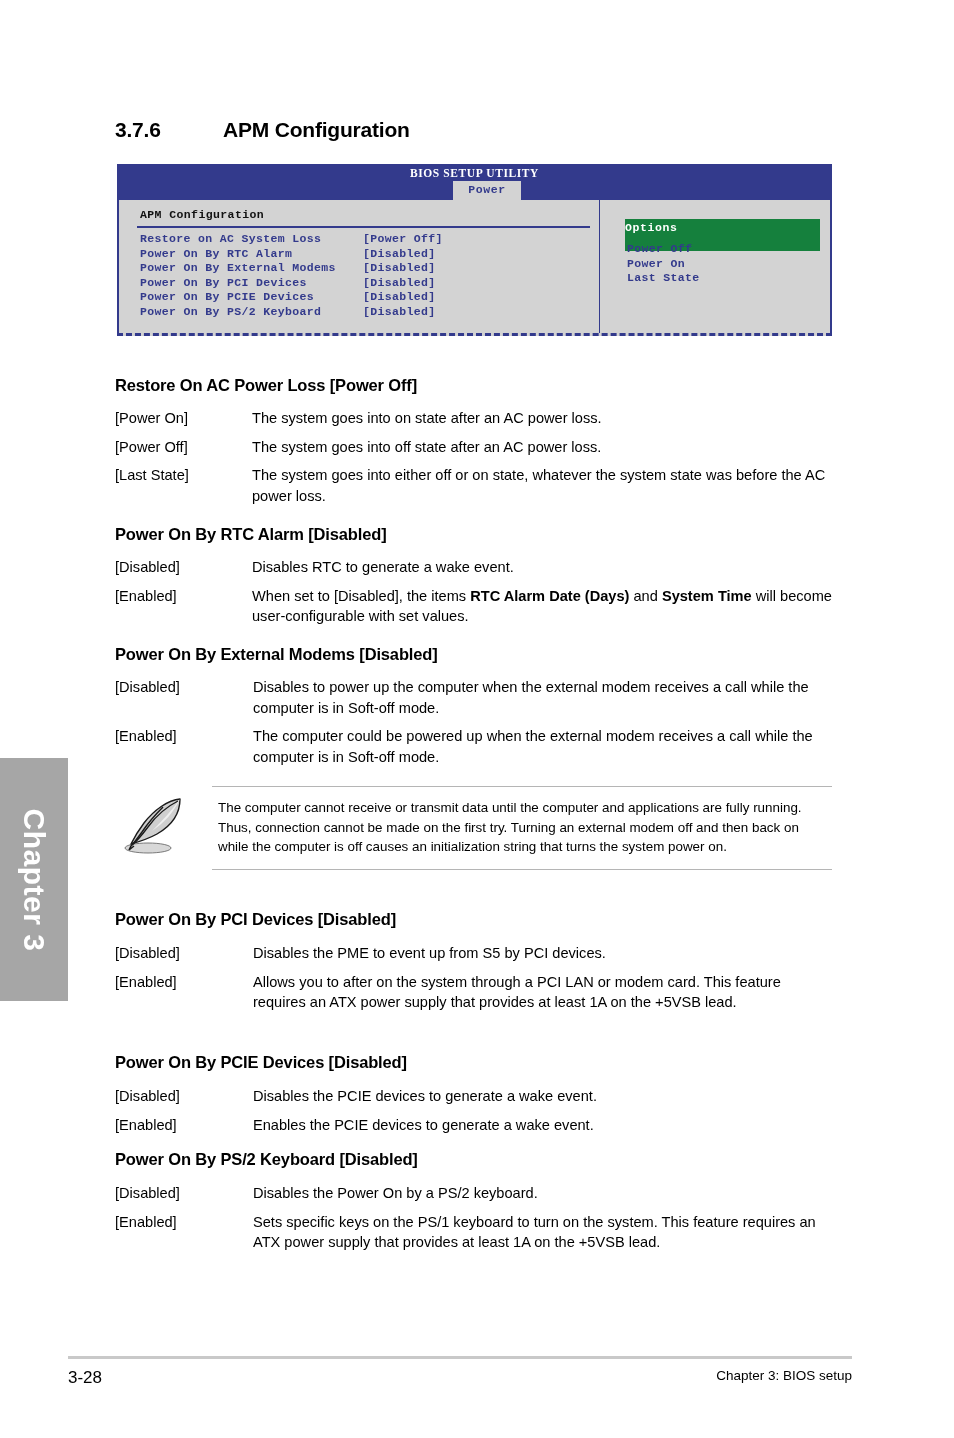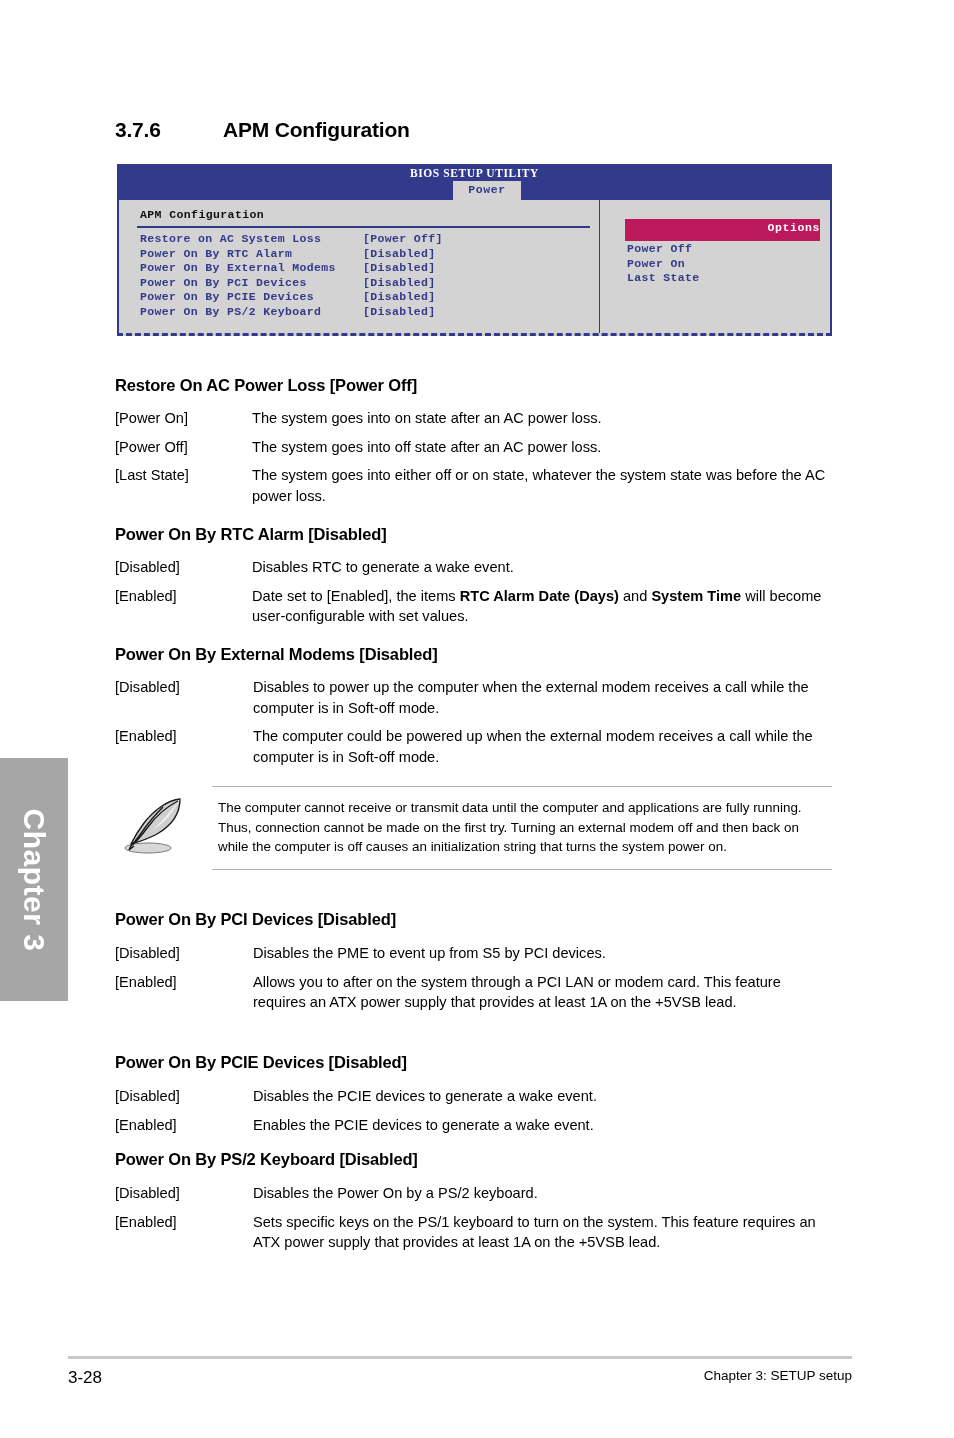--- a/index.html
+++ b/index.html
@@ -154,24 +154,24 @@
   }
   .bios-row .lbl {
     display: inline-block;
     width: 223px;
   }
   .opt-header {
     position: absolute;
     left: 24px;
     top: 19px;
     width: 195px;
-    height: 22px;
-    background: #be185d;
+    height: 32px;
+    background: #15803d;
     color: #ffffff;
-    text-align: right;
+    text-align: left;
     line-height: 18px;
     letter-spacing: 0.6px;
   }
   .opt-list {
     position: absolute;
     left: 26px;
     top: 42px;
     color: #333a8c;
     letter-spacing: 0.35px;
   }
@@ -311,21 +311,21 @@
   </div>
 
   <div class="sub-heading" style="top:525px;">Power On By RTC Alarm [Disabled]</div>
   <div class="dl indent-a" style="top:557px;">
     <div class="dl-row">
       <div class="dl-term">[Disabled]</div>
       <div class="dl-desc">Disables RTC to generate a wake event.</div>
     </div>
     <div class="dl-row">
       <div class="dl-term">[Enabled]</div>
-      <div class="dl-desc"><span>Date set to [Enabled], the items </span><b>RTC Alarm Date (Days)</b><span> and </span><b>System Time</b><span> will become user-configurable with set values.</span></div>
+      <div class="dl-desc"><span>When set to [Disabled], the items </span><b>RTC Alarm Date (Days)</b><span> and </span><b>System Time</b><span> will become user-configurable with set values.</span></div>
     </div>
   </div>
 
   <div class="sub-heading" style="top:645px;">Power On By External Modems [Disabled]</div>
   <div class="dl indent-b" style="top:677px;">
     <div class="dl-row">
       <div class="dl-term">[Disabled]</div>
       <div class="dl-desc">Disables to power up the computer when the external modem receives a call while the computer is in Soft-off mode.</div>
     </div>
     <div class="dl-row">
@@ -379,15 +379,15 @@
       <div class="dl-desc">Disables the Power On by a PS/2 keyboard.</div>
     </div>
     <div class="dl-row">
       <div class="dl-term">[Enabled]</div>
       <div class="dl-desc">Sets specific keys on the PS/1 keyboard to turn on the system. This feature requires an ATX power supply that provides at least 1A on the +5VSB lead.</div>
     </div>
   </div>
 
   <div class="footer-rule"></div>
   <div class="footer-left">3-28</div>
-  <div class="footer-right">Chapter 3: SETUP setup</div>
+  <div class="footer-right">Chapter 3: BIOS setup</div>
 
 </div>
 
 </body></html>

